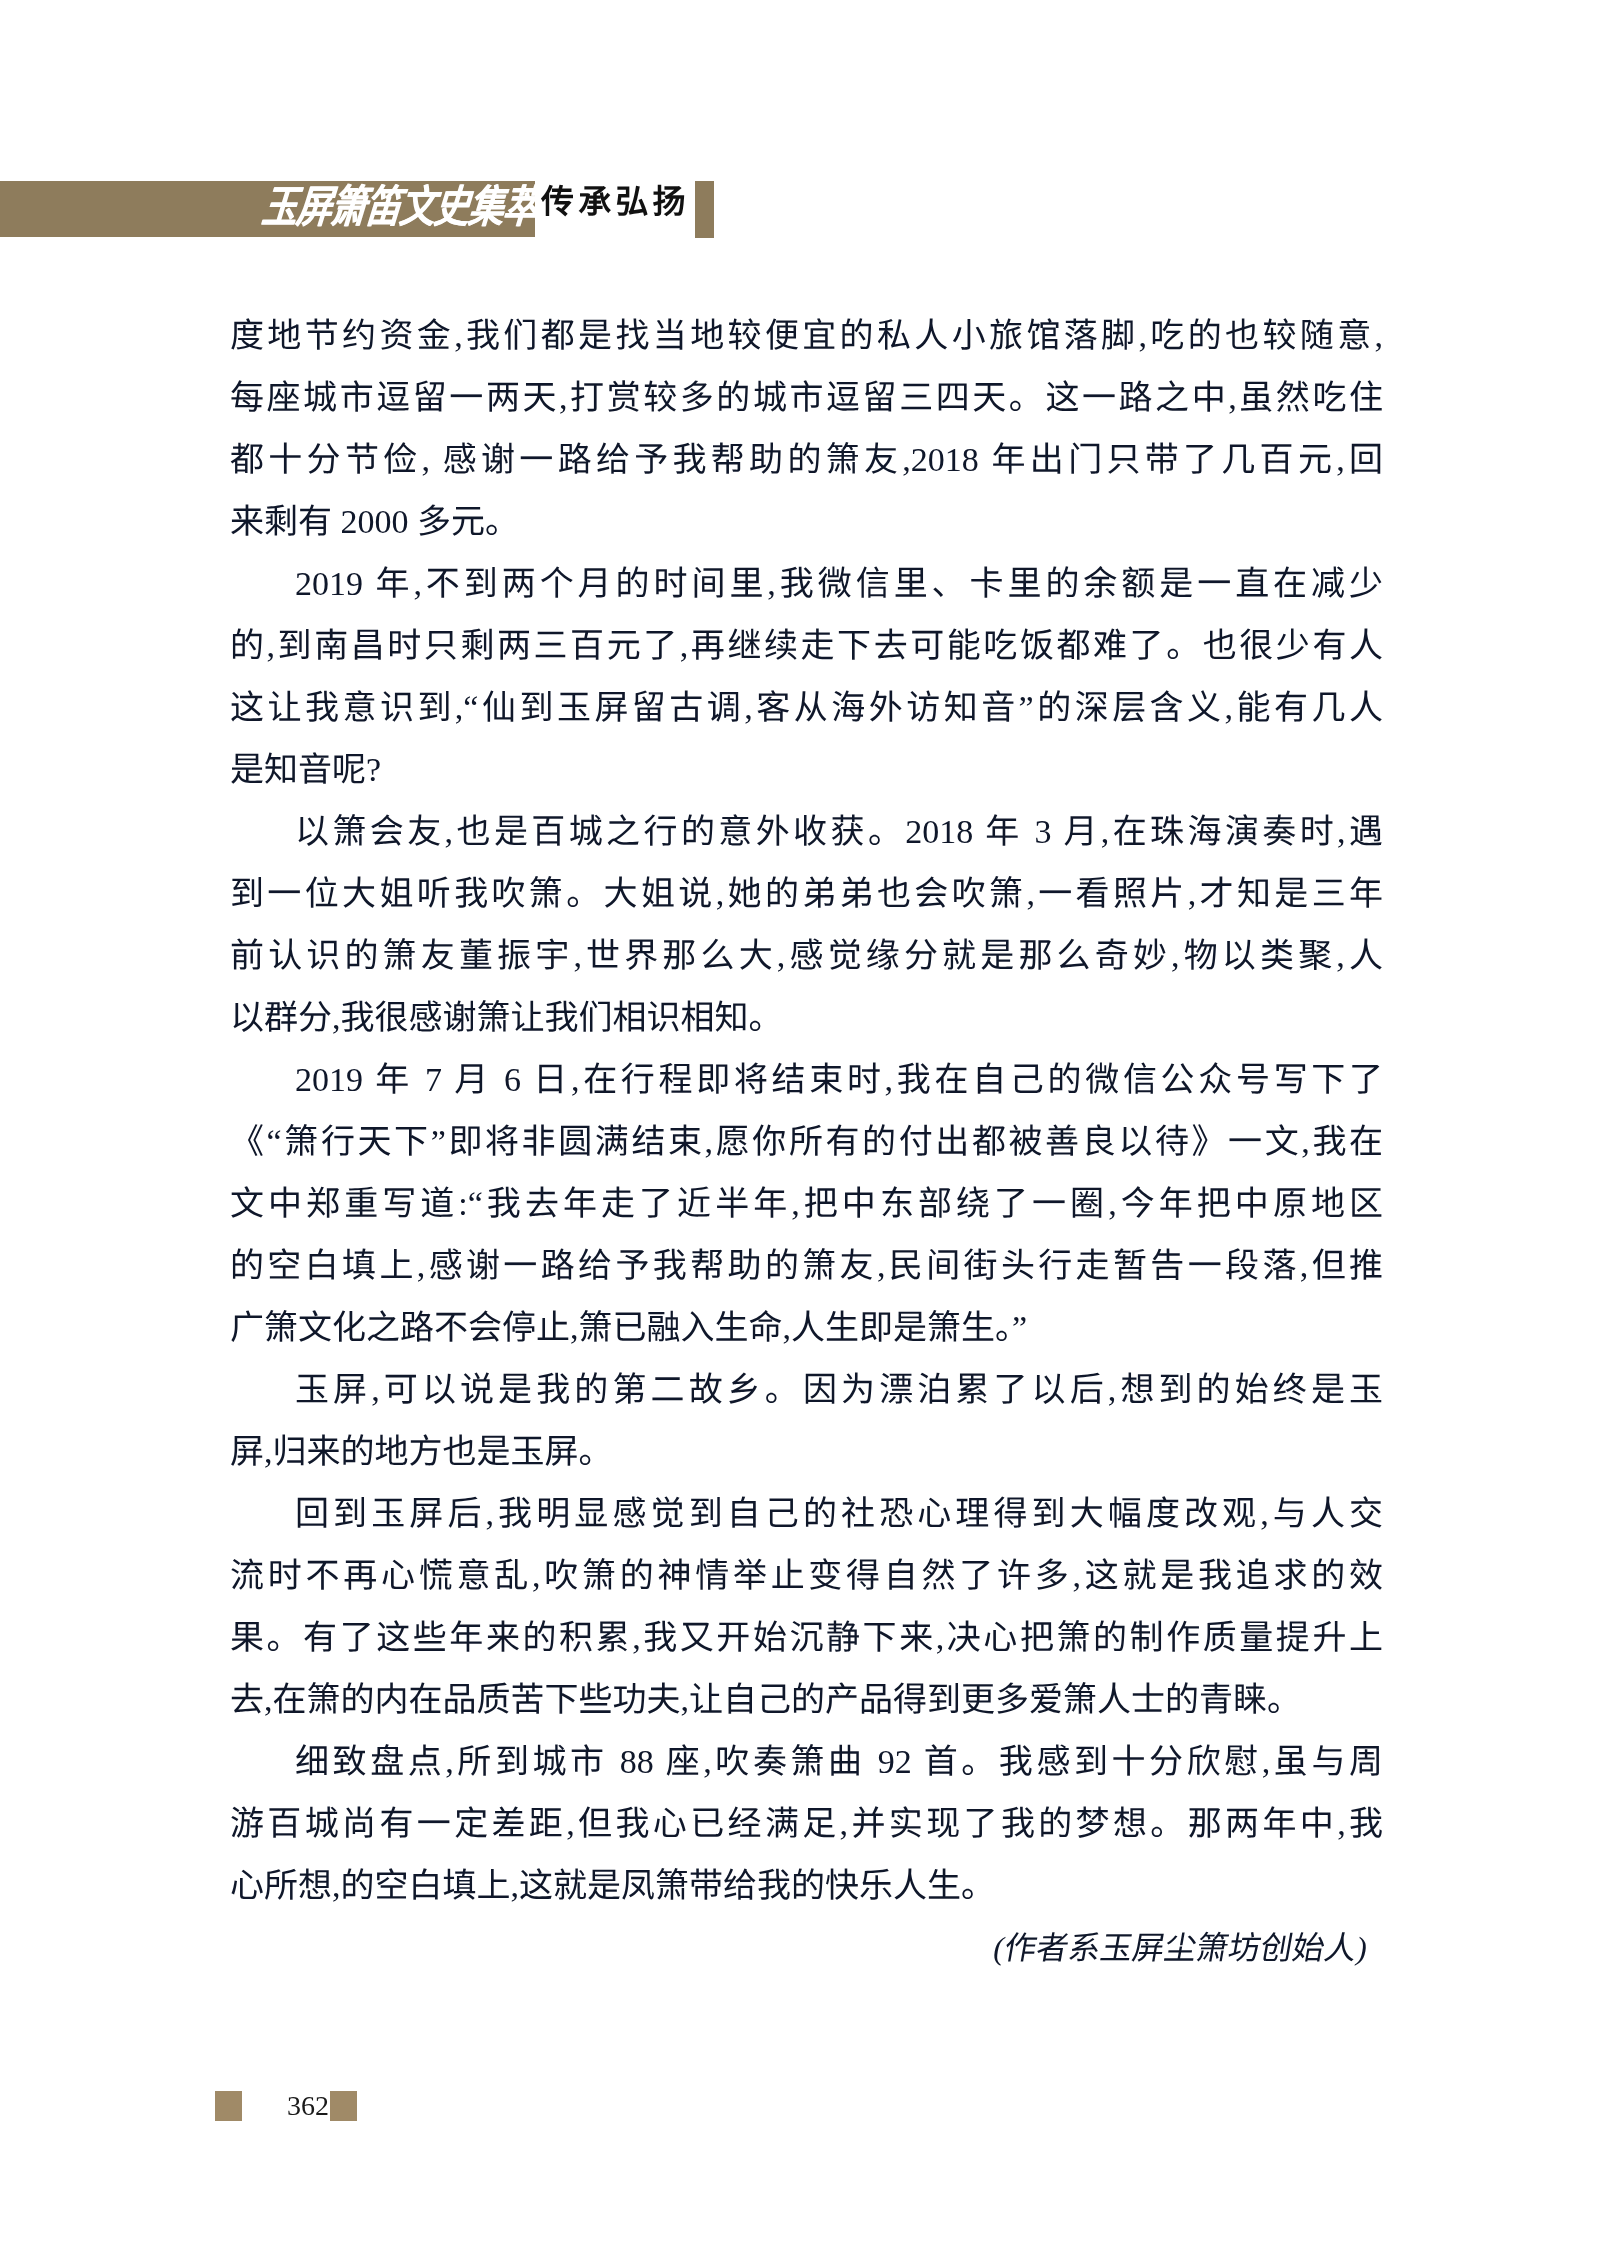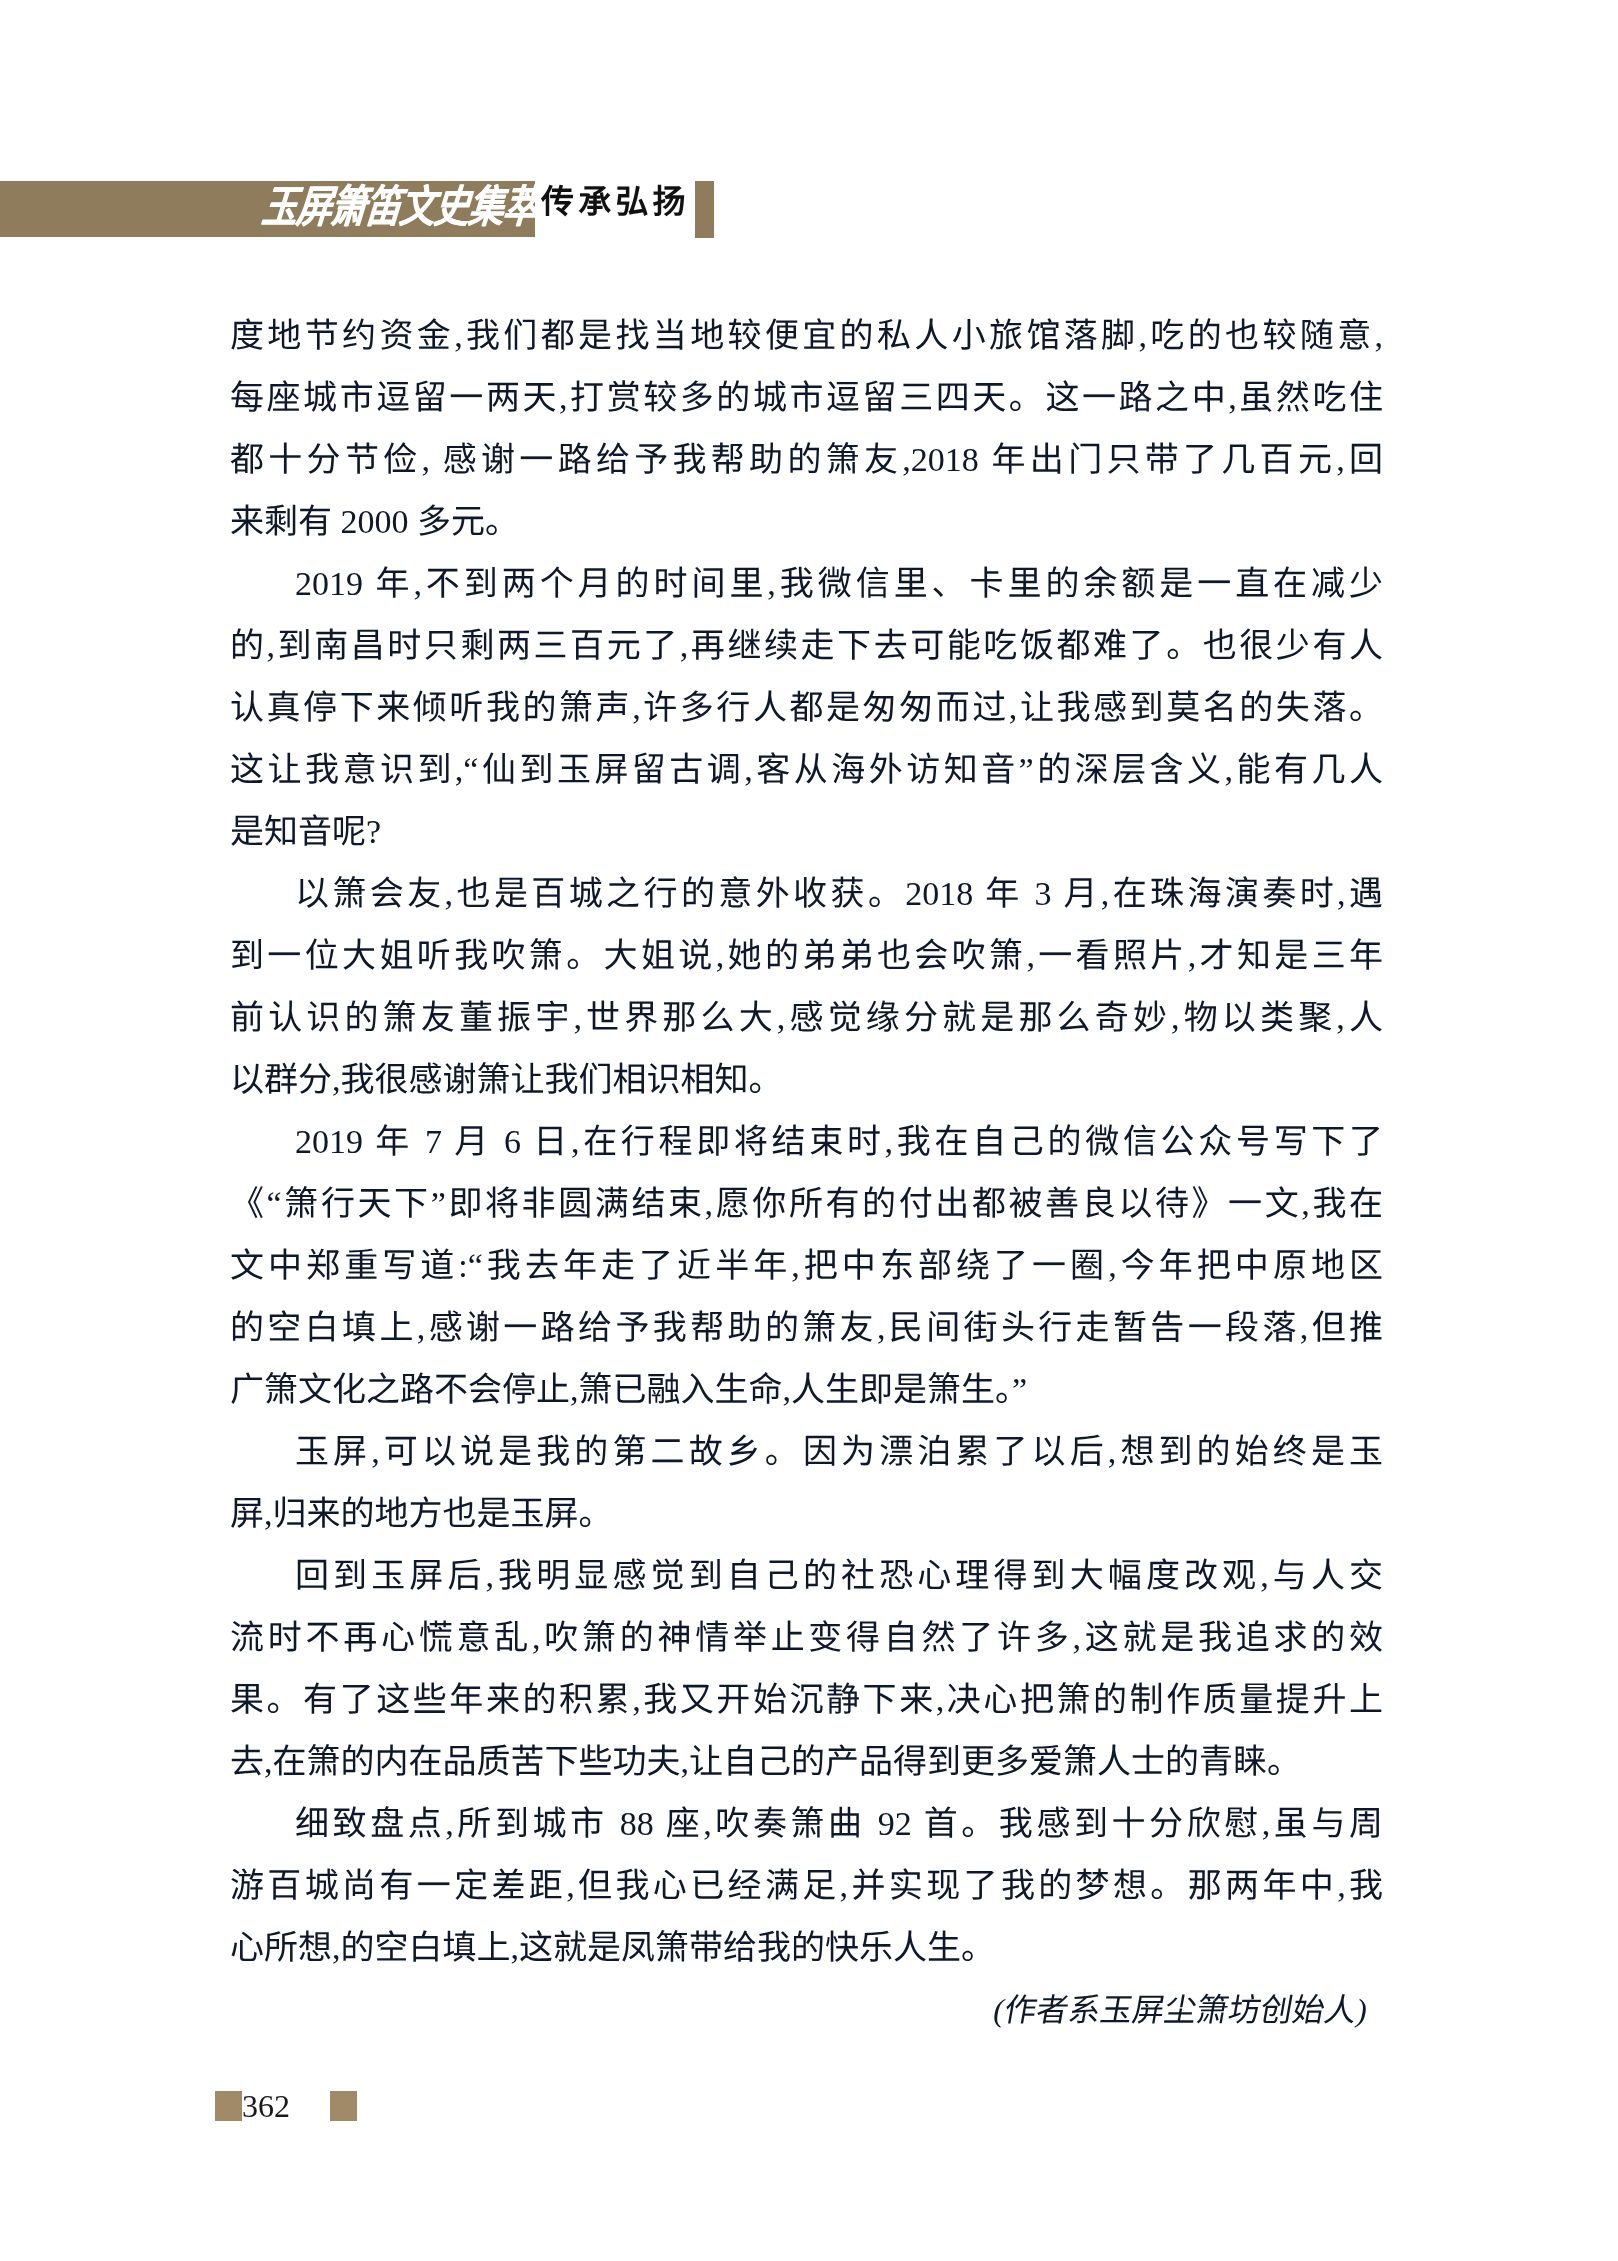--- a/index.html
+++ b/index.html
@@ -79,22 +79,22 @@
     top: 2091px;
     width: 27px; height: 30px;
   }
   .footer-sq.left { left: 215px; }
   .footer-sq.right { left: 330px; }
   .page-num {
     position: absolute;
     left: 242px; top: 2091px;
     width: 87px; height: 30px;
     line-height: 30px;
-    text-align: left;
-    font-size: 32px;
+    text-align: right;
+    font-size: 28px;
     font-family: "Liberation Serif", "DejaVu Serif", serif;
   }
 </style>
 </head>
 <body>
 
 <div class="page">
 
   <div class="header-band" style="background: rgb(142, 124, 92);">
     <span class="calligraphy" style="color: rgb(255, 255, 255);">玉屏箫笛文史集萃</span>
@@ -105,21 +105,20 @@
   <div class="accent-block" style="background: rgb(142, 124, 92);"></div>
 
   <div class="body-text" style="color: #0f172a;">
     <div id="lines">
         <div class="line">度地节约资金,我们都是找当地较便宜的私人小旅馆落脚,吃的也较随意,</div>
         <div class="line">每座城市逗留一两天,打赏较多的城市逗留三四天。这一路之中,虽然吃住</div>
         <div class="line">都十分节俭, 感谢一路给予我帮助的箫友,2018 年出门只带了几百元,回</div>
         <div class="line last">来剩有 2000 多元。</div>
         <div class="line indent">2019 年,不到两个月的时间里,我微信里、卡里的余额是一直在减少</div>
         <div class="line">的,到南昌时只剩两三百元了,再继续走下去可能吃饭都难了。也很少有人</div>
-        <div class="line">认真停下来倾听我的箫声,许多行人都是匆匆而过,让我感到莫名的失落。</div>
         <div class="line">这让我意识到,“仙到玉屏留古调,客从海外访知音”的深层含义,能有几人</div>
         <div class="line last">是知音呢?</div>
         <div class="line indent">以箫会友,也是百城之行的意外收获。2018 年 3 月,在珠海演奏时,遇</div>
         <div class="line">到一位大姐听我吹箫。大姐说,她的弟弟也会吹箫,一看照片,才知是三年</div>
         <div class="line">前认识的箫友董振宇,世界那么大,感觉缘分就是那么奇妙,物以类聚,人</div>
         <div class="line last">以群分,我很感谢箫让我们相识相知。</div>
         <div class="line indent">2019 年 7 月 6 日,在行程即将结束时,我在自己的微信公众号写下了</div>
         <div class="line">《“箫行天下”即将非圆满结束,愿你所有的付出都被善良以待》一文,我在</div>
         <div class="line">文中郑重写道:“我去年走了近半年,把中东部绕了一圈,今年把中原地区</div>
         <div class="line">的空白填上,感谢一路给予我帮助的箫友,民间街头行走暂告一段落,但推</div>

